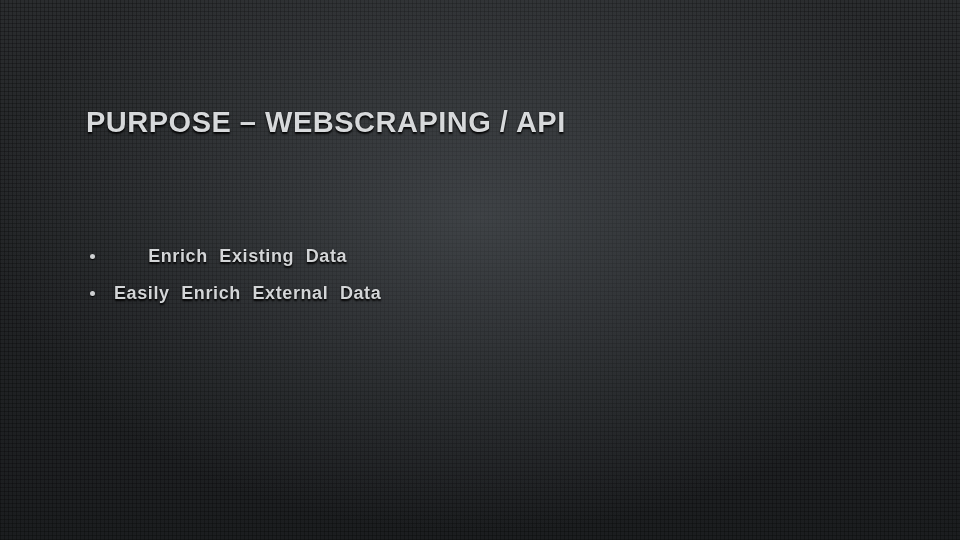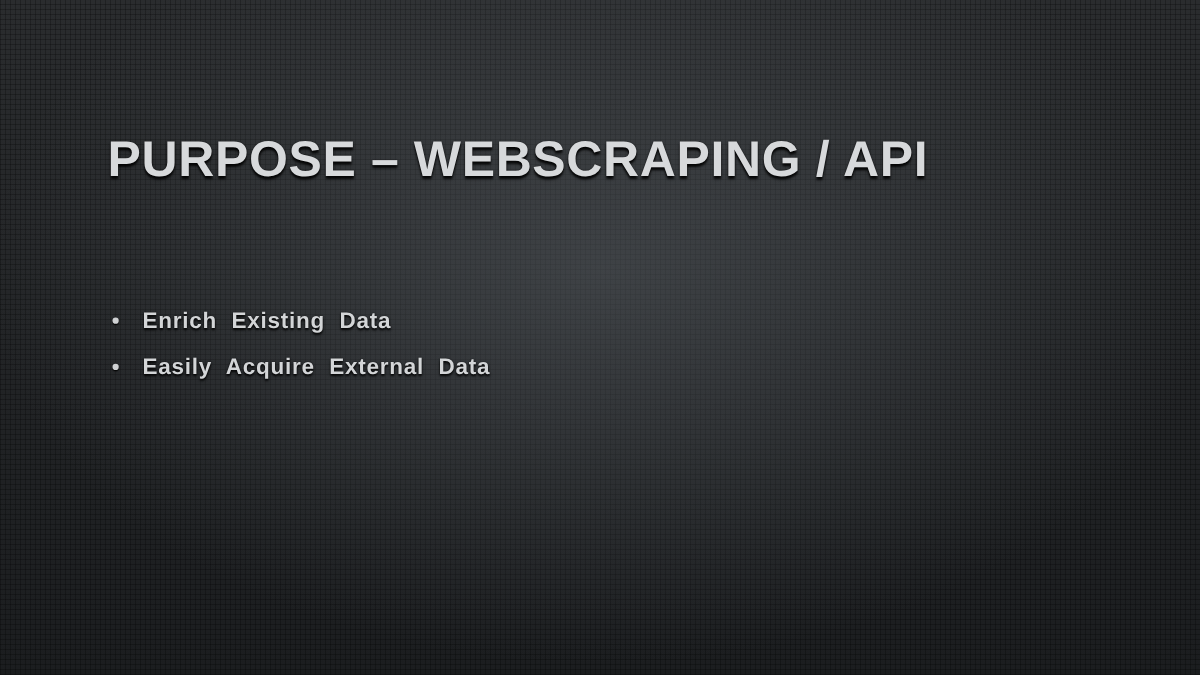--- a/index.html
+++ b/index.html
@@ -18,33 +18,34 @@
       repeating-linear-gradient(0deg,   rgba(0,0,0,0.25) 0px, rgba(0,0,0,0.25) 1px, transparent 1px, transparent 4px),
       repeating-linear-gradient(90deg,  rgba(0,0,0,0.25) 0px, rgba(0,0,0,0.25) 1px, transparent 1px, transparent 4px),
       linear-gradient(180deg, #2a2c2e 0%, #222426 50%, #1b1d1f 100%);
     position: relative;
     box-sizing: border-box;
   }
   .title {
     position: absolute;
     left: 86px;
     top: 106px;
-    font-size: 40px;
+    font-size: 29px;
     font-weight: 700;
     letter-spacing: 0.5px;
     color: #d7d9db;
     text-shadow: 0 2px 2px rgba(0,0,0,0.9), 0 0 1px rgba(0,0,0,0.8);
   }
   .bullets {
     position: absolute;
     left: 86px;
     top: 246px;
     list-style: none;
     margin: 0;
     padding: 0;
+    text-align: center;
   }
   .bullets li {
     position: relative;
     padding-left: 28px;
     margin: 0 0 16px 0;
     font-size: 18px;
     font-weight: 600;
     color: #d3d5d7;
     letter-spacing: 0.6px;
     word-spacing: 6px;
@@ -62,15 +63,15 @@
     box-shadow: 0 1px 1px rgba(0,0,0,0.9);
   }
 </style>
 </head>
 <body>
 
 <div class="slide">
   <div class="title">PURPOSE – WEBSCRAPING / API</div>
   <ul class="bullets">
     <li>Enrich  Existing  Data</li>
-    <li>Easily  Acquire  External   Data</li>
+    <li>Easily  Enrich  External   Data</li>
   </ul>
 </div>
 
 </body></html>

